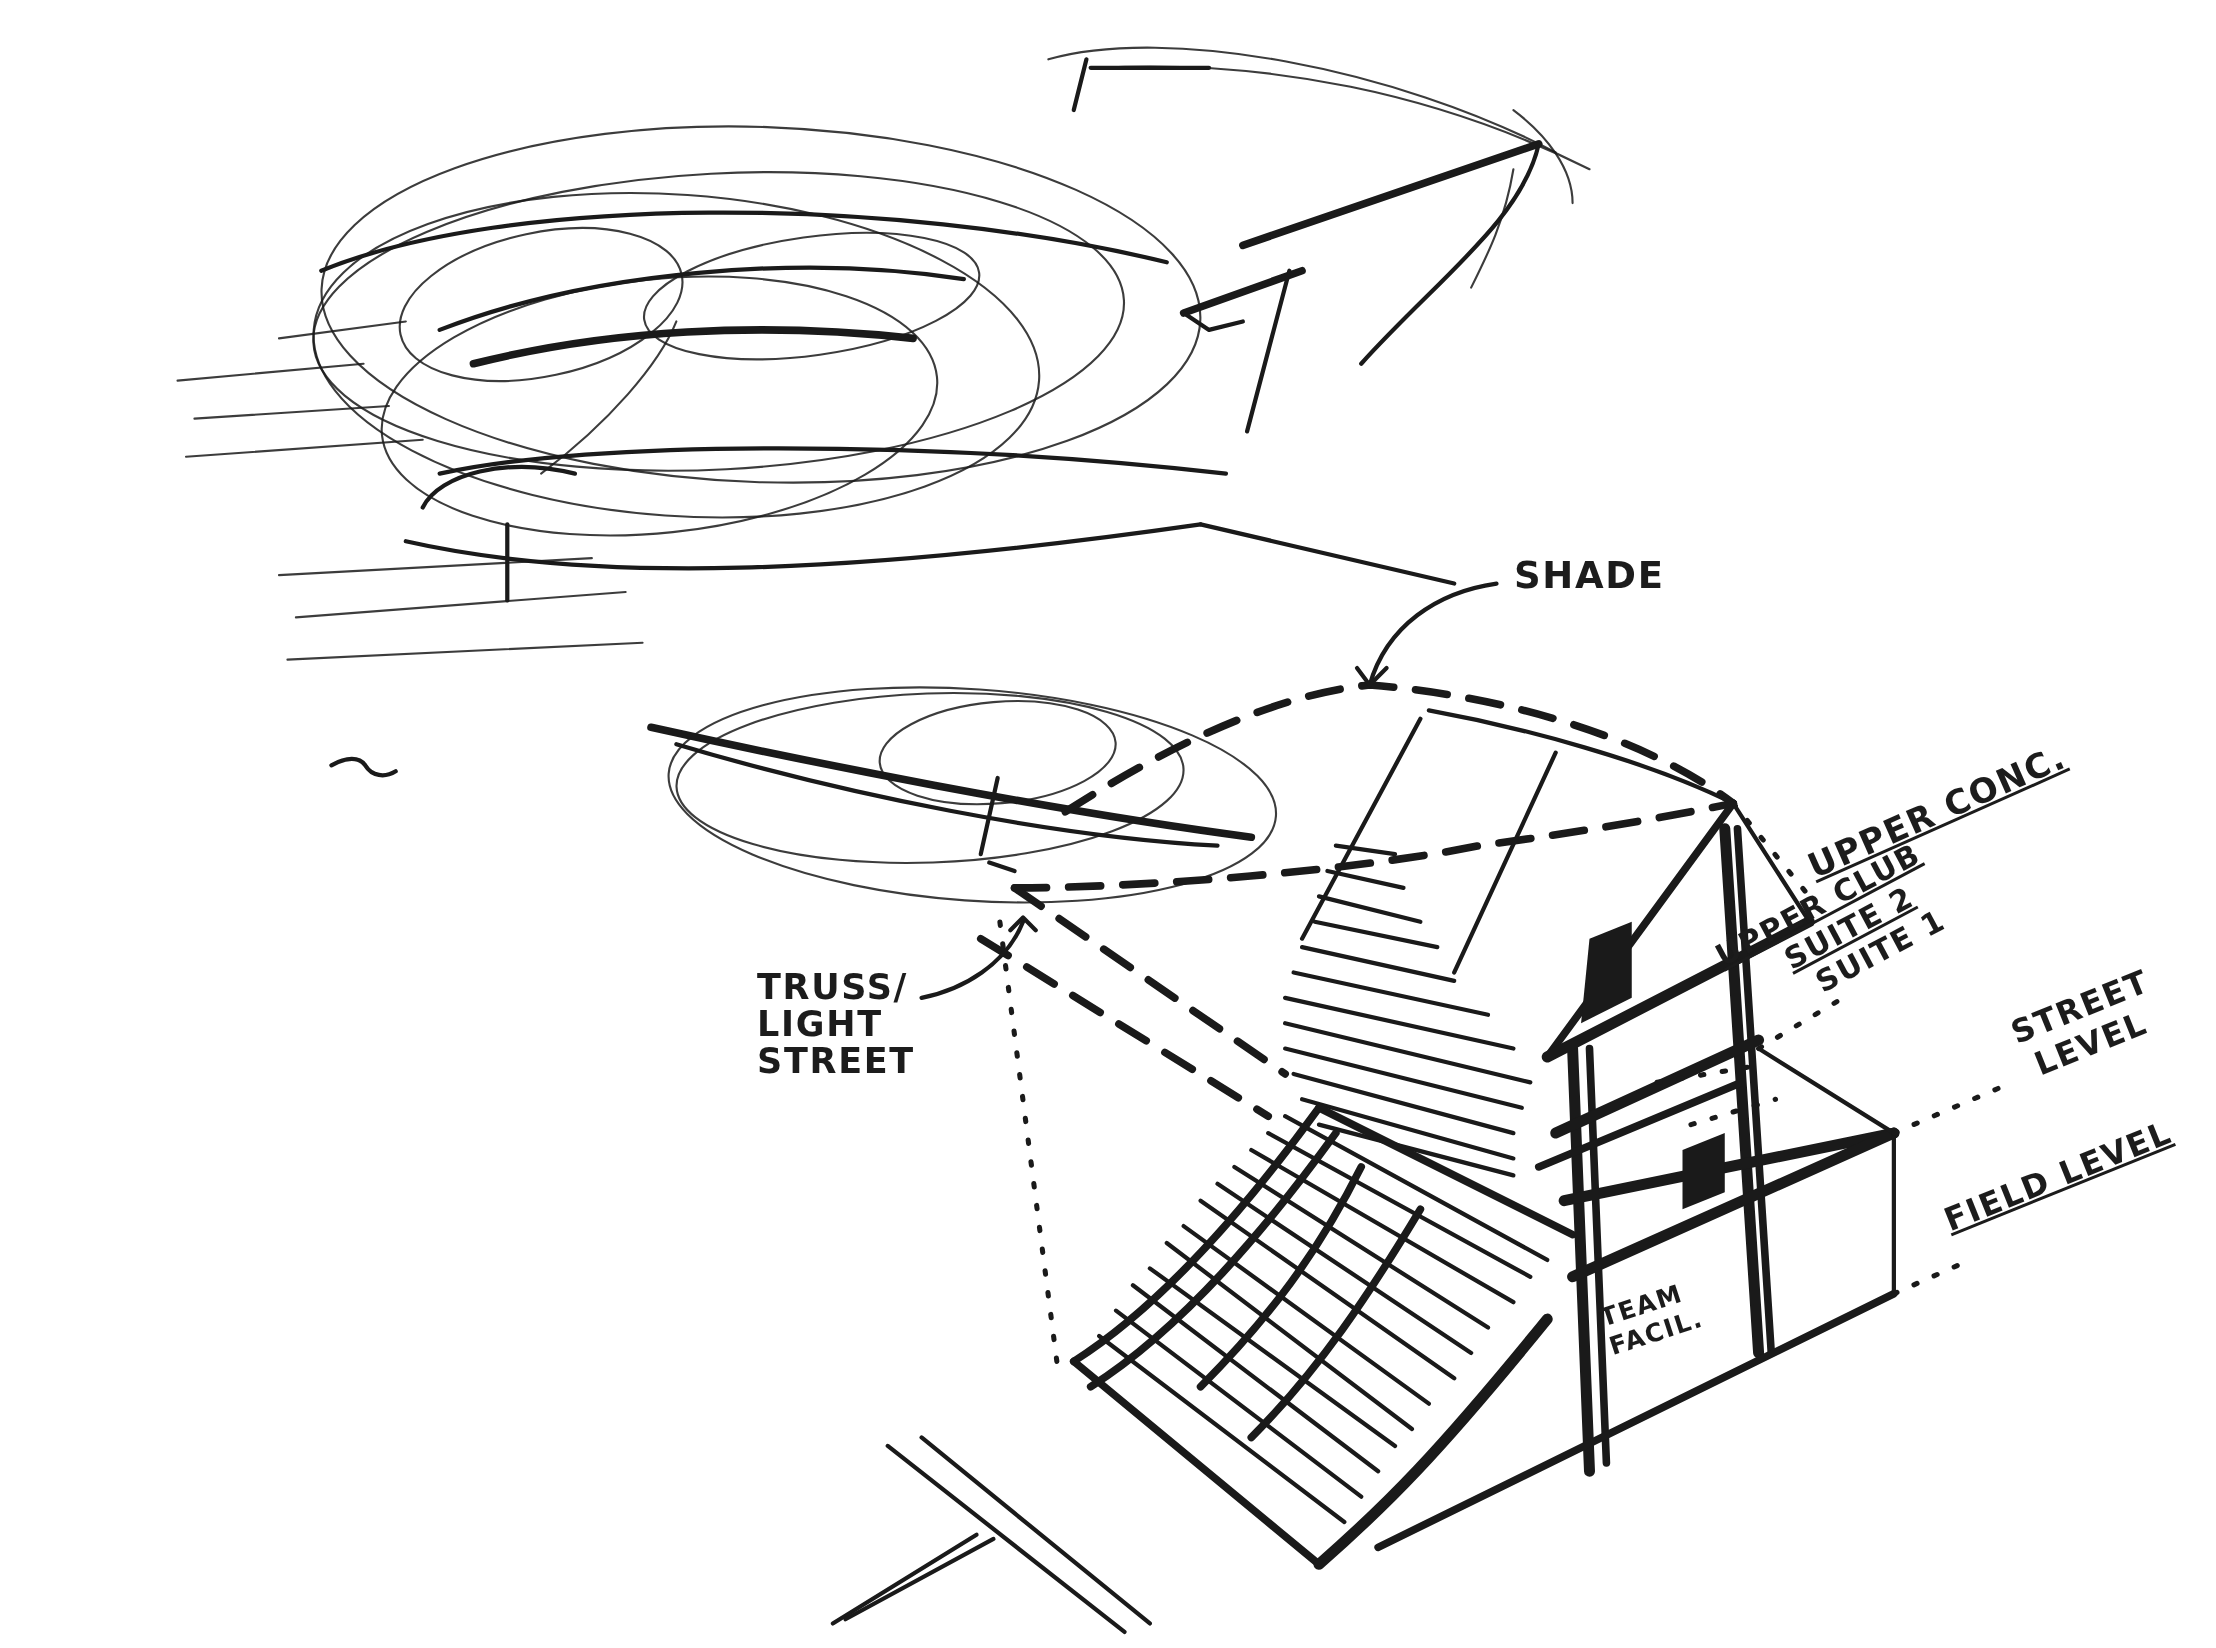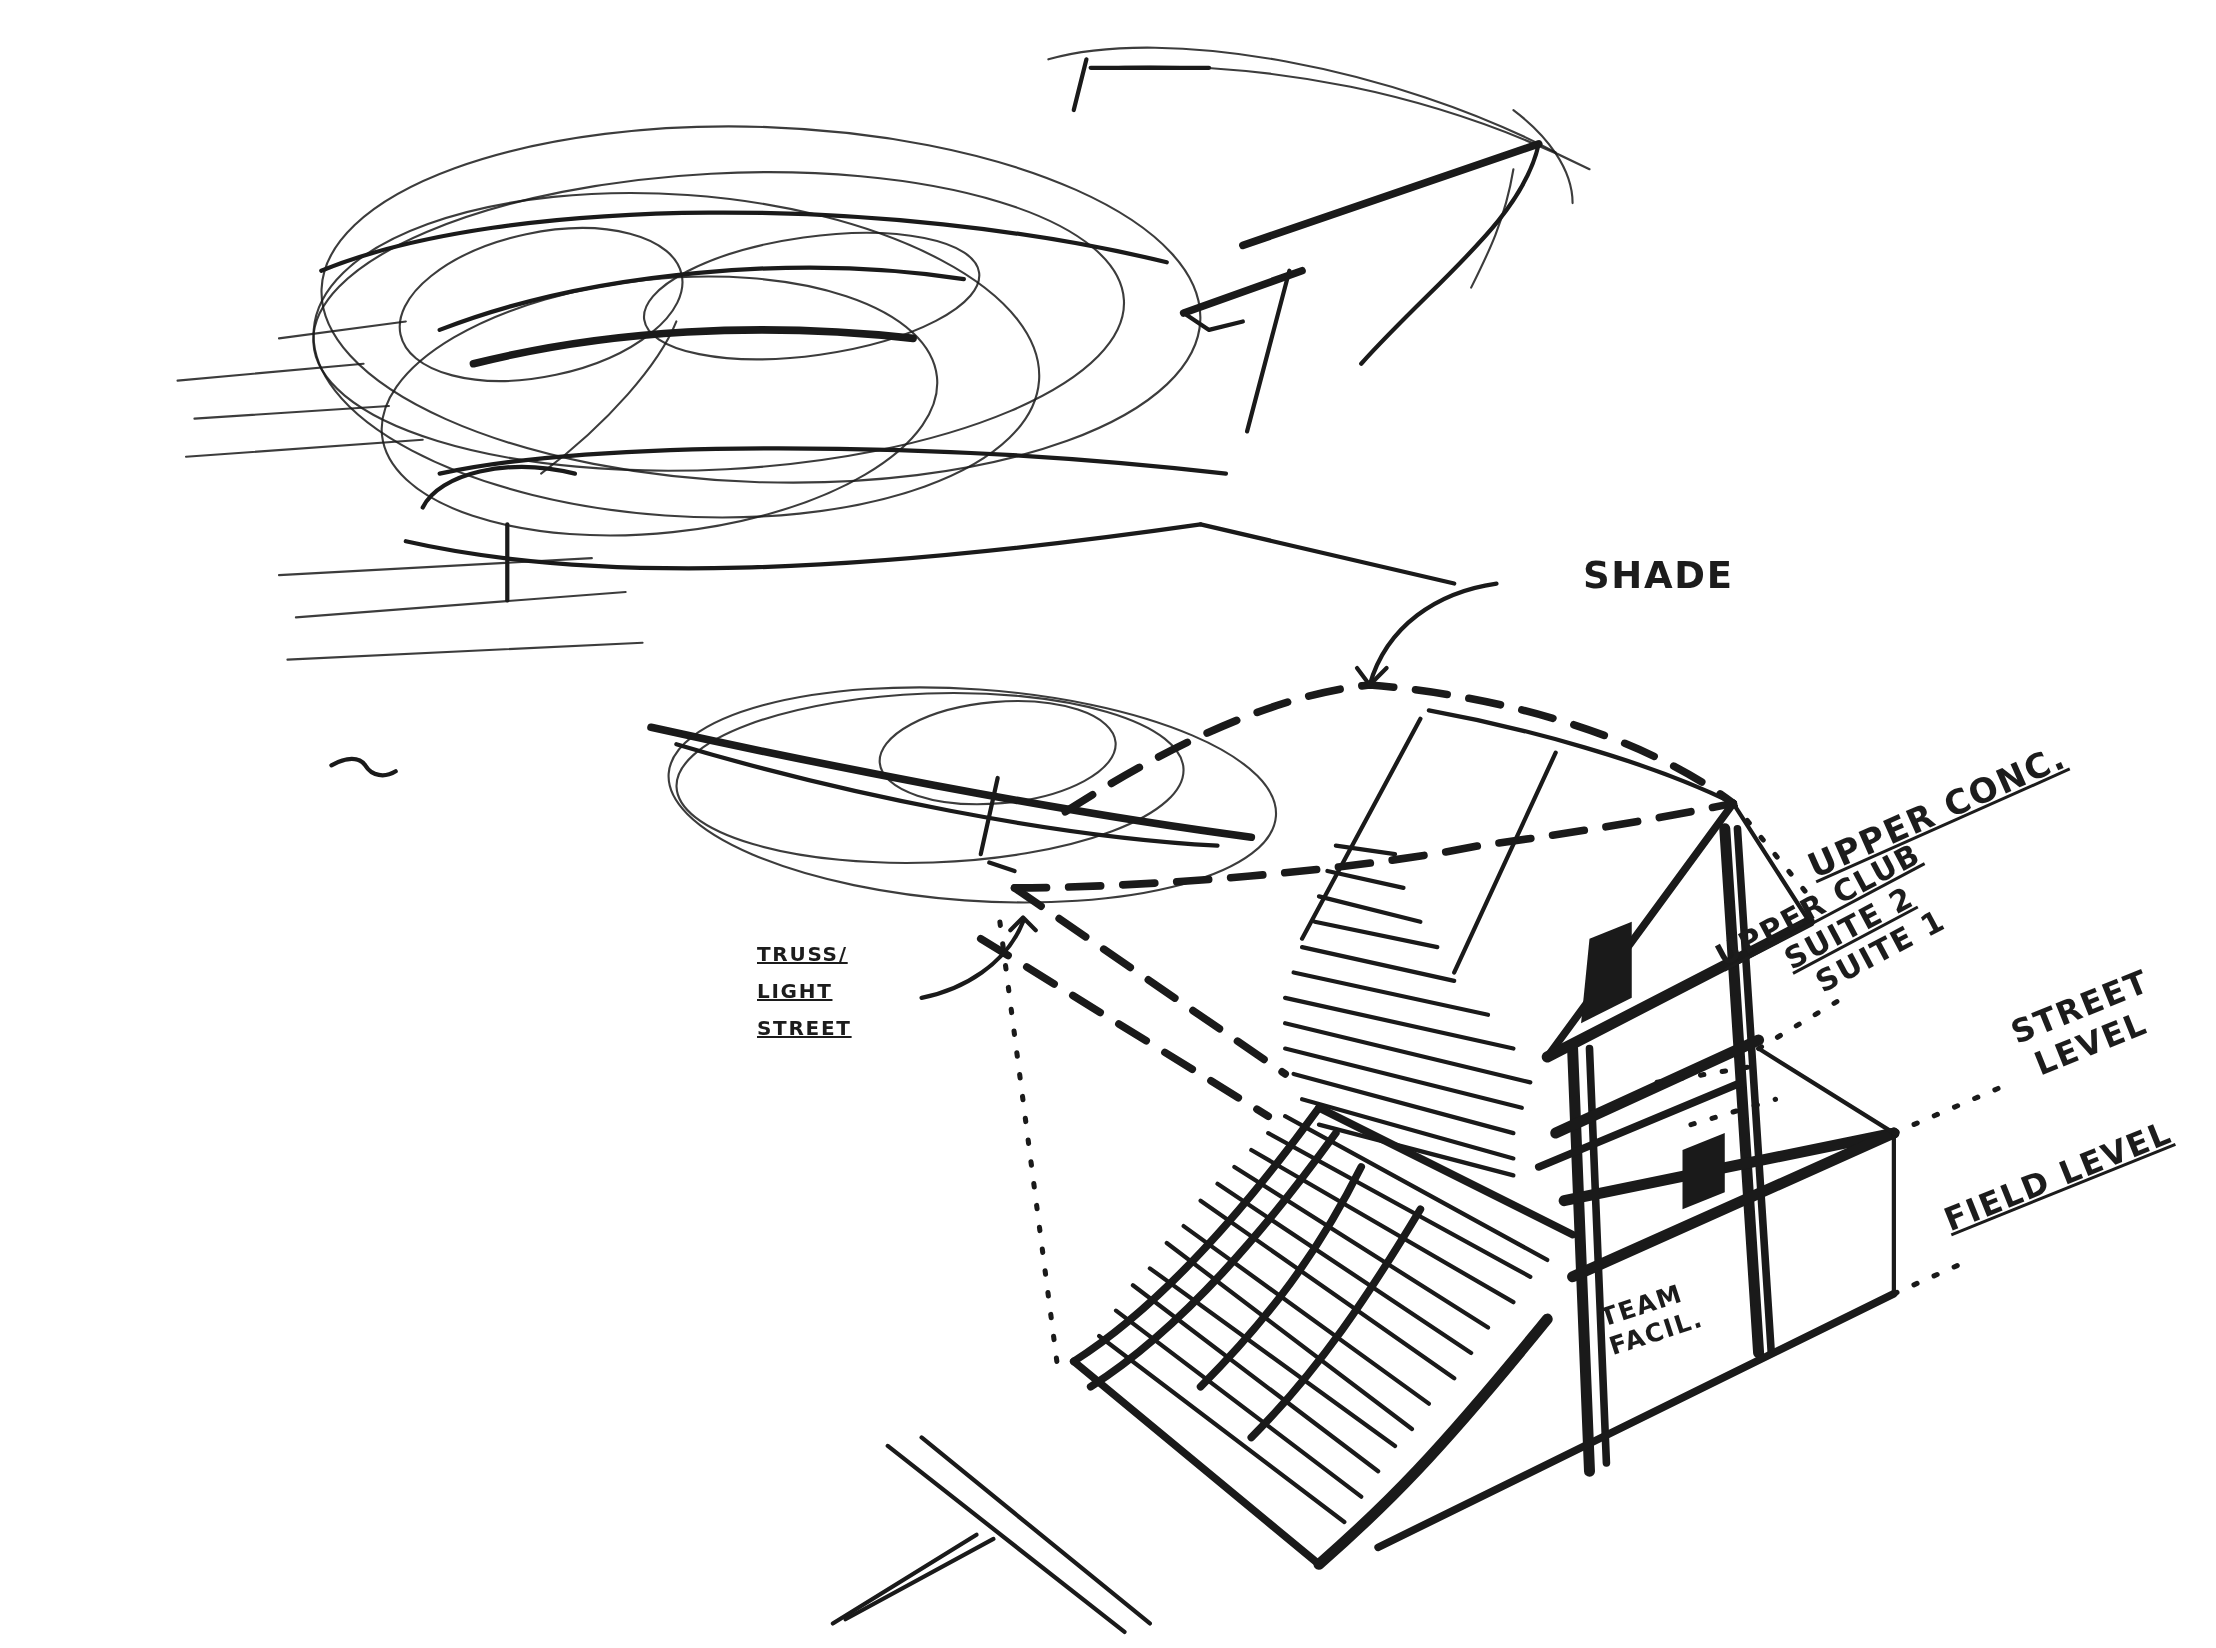--- a/index.html
+++ b/index.html
@@ -162,21 +162,21 @@
   <g>
     <path class="ink med" d="M1050 1710 L 1330 1930"></path>
     <path class="ink med" d="M1090 1700 L 1360 1920"></path>
     <path class="ink med" d="M985 1920 L 1155 1815"></path>
     <path class="ink med" d="M1000 1915 L 1175 1820"></path>
   </g>
 
   <path class="ink med" d="M392 905 C 410 895, 425 895, 432 905 C 440 918, 455 920, 468 912"></path>
 </svg>
 
-<div class="label" style="left:1583px; top:554px; font-size:37px;text-align:center;">
+<div class="label" style="left:1514px; top:554px; font-size:37px;text-align:center;">
   <span>SHADE</span>
 </div>
 
 <div class="label" style="left:1818px; top:846px; font-size:34px; transform: rotate(-24deg);">
   <span class="u">UPPER CONC.</span>
 </div>
 
 <div class="label" style="left:1759px; top:930px; font-size:30px; transform: rotate(-28deg);">
   <span class="u">UPPER CLUB</span>
   <span class="u" style="margin-left:59px;">SUITE 2</span>
@@ -185,21 +185,21 @@
 
 <div class="label" style="left:2034px; top:1011px; font-size:32px; transform: rotate(-22deg);">
   <span>STREET</span>
   <span style="margin-left:10px;">LEVEL</span>
 </div>
 
 <div class="label" style="left:1953px; top:1201px; font-size:32px; transform: rotate(-22deg);">
   <span class="u">FIELD LEVEL</span>
 </div>
 
-<div class="label" style="left:757px; top:936px; font-size:20px; line-height:37px;text-decoration:underline;">
+<div class="label" style="left:757px; top:969px; font-size:35px; line-height:37px;">
   <span>TRUSS/</span>
   <span>LIGHT</span>
   <span>STREET</span>
 </div>
 
 <div class="label" style="left:1615px; top:1302px; font-size:25px; line-height:30px; transform: rotate(-18deg);">
   <span>TEAM</span>
   <span>FACIL.</span>
 </div>
 

